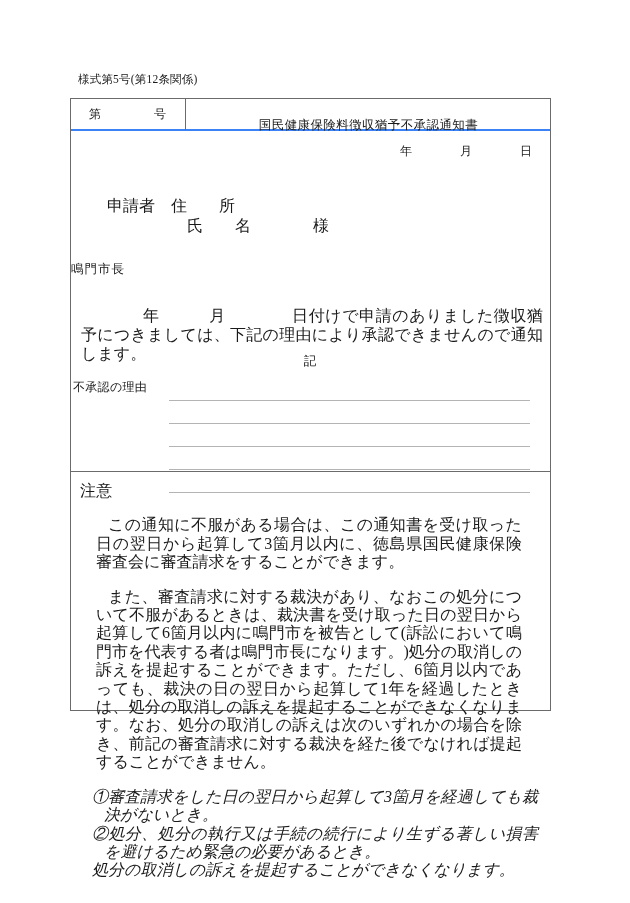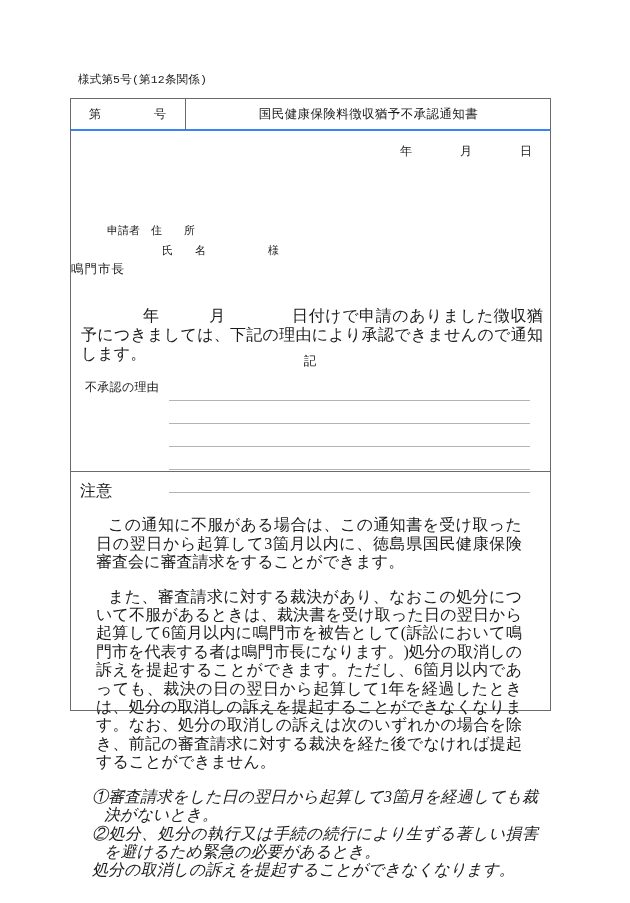--- a/index.html
+++ b/index.html
@@ -24,21 +24,20 @@
   }
 
   
   .form-code {
     position: absolute;
     left: 78px;
     top: 72px;
     font-size: 11.5px;
     letter-spacing: 0.2px;
     white-space: nowrap;
-    font-family: Liberation Mono, monospace;
   }
 
   
   .frame {
     position: absolute;
     left: 70px;
     top: 98px;
     width: 481px;
     height: 613px;
     border: 1px solid #6b6b6b;
@@ -63,21 +62,21 @@
     border-right: 1px solid #6b6b6b;
     box-sizing: border-box;
     display: flex;
     align-items: center;
     justify-content: center;
     font-size: 12px;
   }
   .header-no span { letter-spacing: 1px; }
   .header-title {
     position: absolute;
-    left: 116px; top: 0;
+    left: 116px; top: 11px;
     width: 363px;
     height: 31px;
     display: flex;
     align-items: center;
     justify-content: center;
     font-size: 12.5px;
     letter-spacing: 0.4px;
   }
 
   
@@ -96,24 +95,23 @@
     right: 18px;
     top: 12px;
     font-size: 12px;
     white-space: pre;
   }
 
   .applicant {
     position: absolute;
     left: 36px;
     top: 65px;
-    font-size: 11px;
+    font-size: 16px;
     line-height: 20px;
     white-space: pre;
-    margin-top: 24px;
   }
   .applicant .sama {
     display: inline-block;
     margin-left: 62px;
   }
 
   .issuer {
     position: absolute;
     left: 0;
     top: 130px;
@@ -139,21 +137,21 @@
     left: 0;
     top: 222px;
     width: 479px;
     text-align: center;
     font-size: 12.5px;
     letter-spacing: 1px;
   }
 
   .reason-label {
     position: absolute;
-    left: 14px;
+    left: 2px;
     top: 248px;
     font-size: 12px;
     letter-spacing: 0.3px;
     font-family: Liberation Serif, serif;
   }
 
   .reason-lines {
     position: absolute;
     left: 98px;
     top: 247px;

